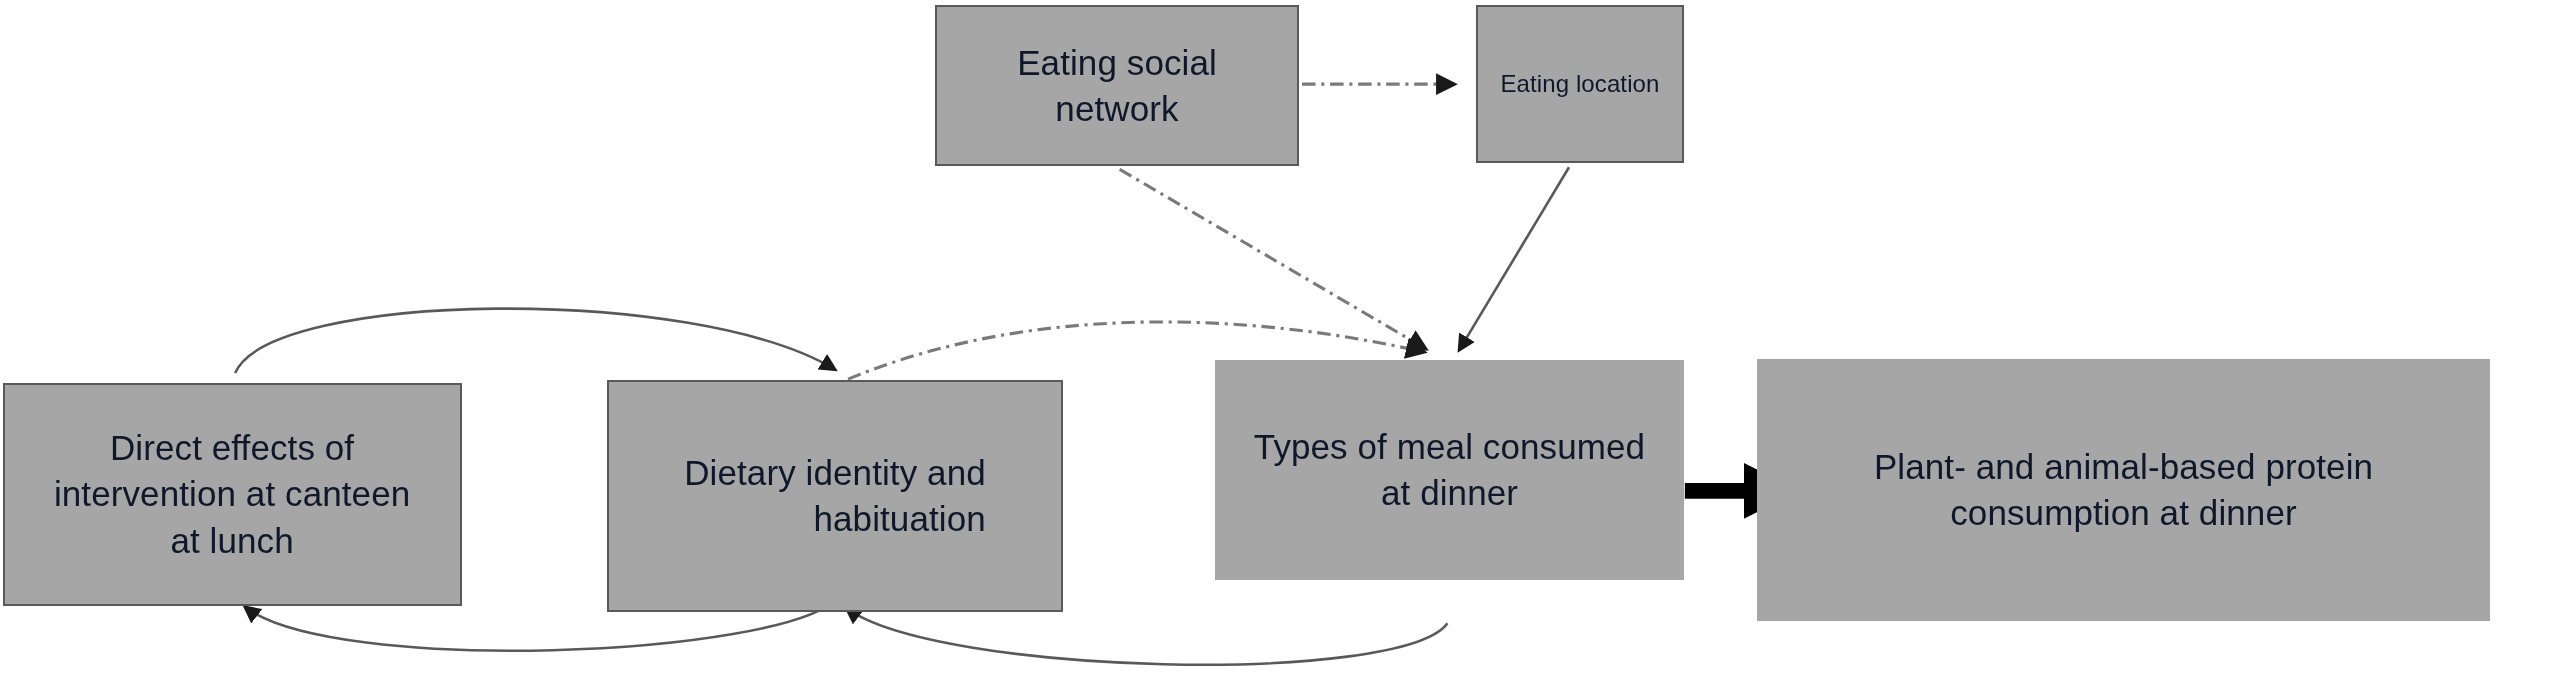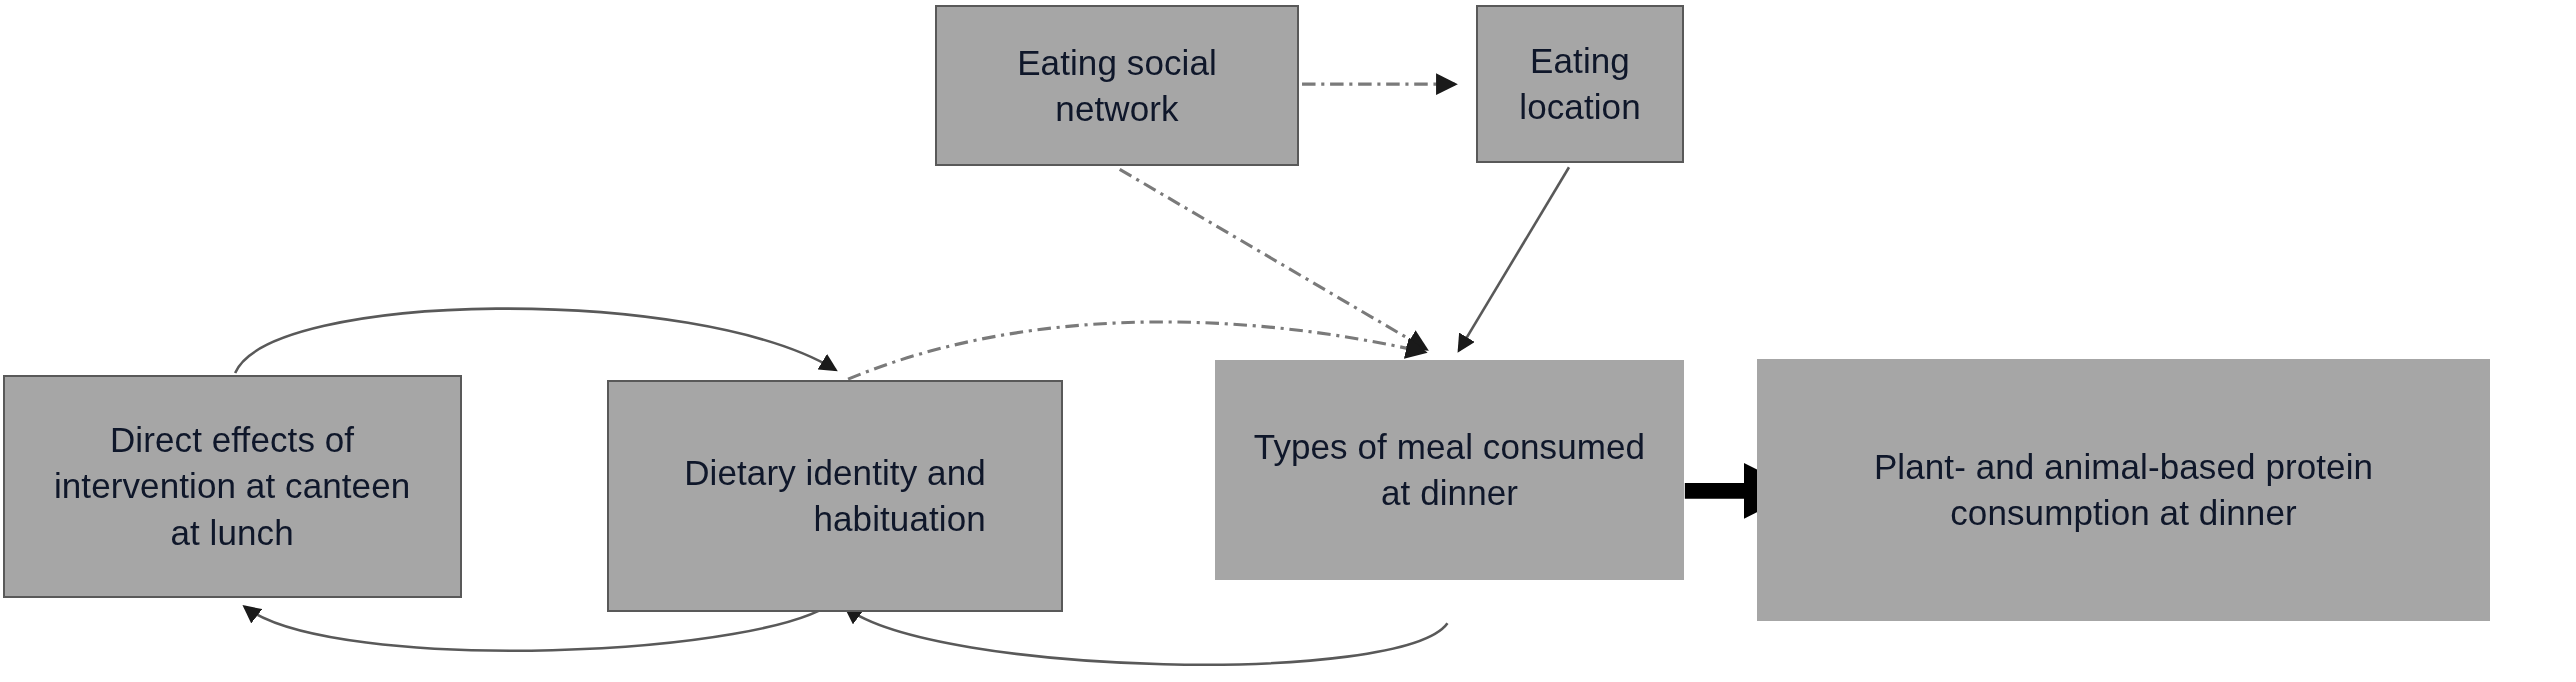--- a/index.html
+++ b/index.html
@@ -97,25 +97,25 @@
     <path class="edge-solid-thin" d="M 2786 1200 C 2700 1320, 1800 1300, 1628 1170" marker-end="url(#arrow-thin)"></path>
 
     <path class="edge-thick" d="M 3243 945 L 3452 945" marker-end="url(#arrow-fat)"></path>
   </svg>
 
   <div class="node bordered" style="left:935px; top:5.2px; width:364px; height:161px; font-size:35px;">
     <span class="label">Eating social
 network</span>
   </div>
 
-  <div class="node bordered" style="left:1476px; top:5.2px; width:208px; height:158px; font-size:35px;">
+  <div class="node bordered" style="left:1476px; top:5.2px; width:208px; height:158px; font-size:24px;">
     <span class="label">Eating location</span>
   </div>
 
-  <div class="node bordered" style="left:2.6px; top:375px; width:459px; height:223px; font-size:35px;">
+  <div class="node bordered" style="left:2.6px; top:383px; width:459px; height:223px; font-size:35px;">
     <span class="label">Direct effects of
 intervention at canteen
 at lunch</span>
   </div>
 
   <div class="node bordered" style="left:607px; top:380px; width:456px; height:232px; font-size:35px;text-align:right;">
     <span class="label">Dietary identity and
 habituation</span>
   </div>
 

